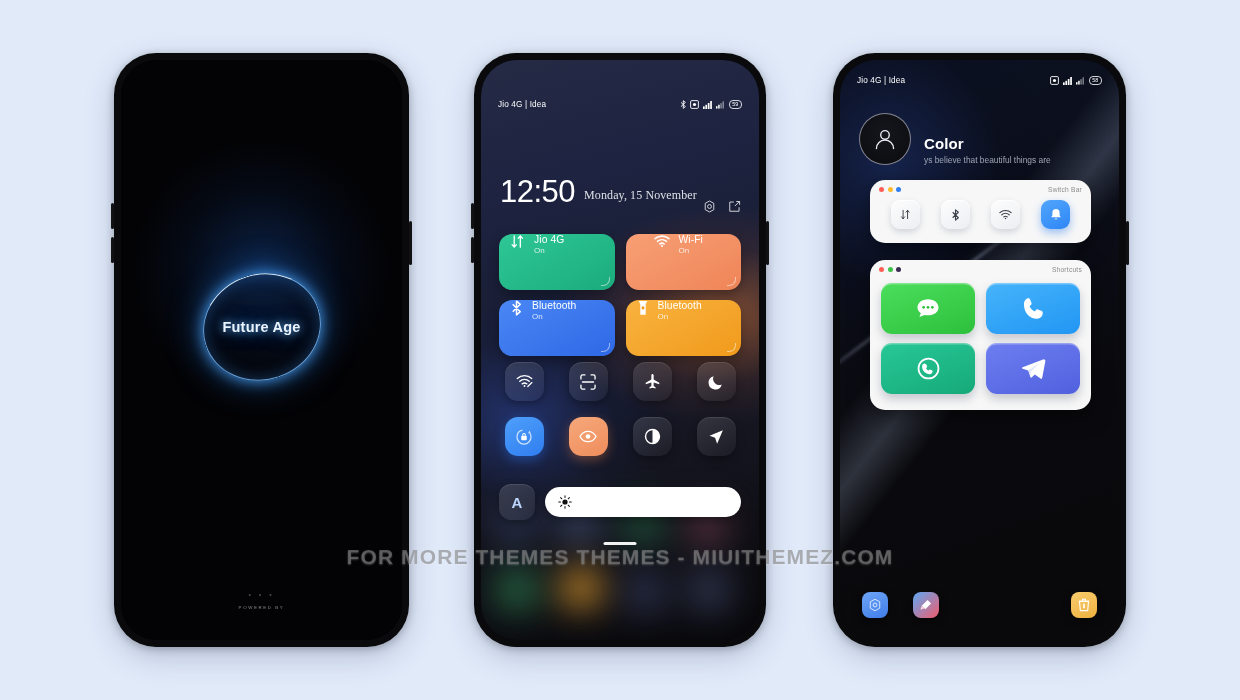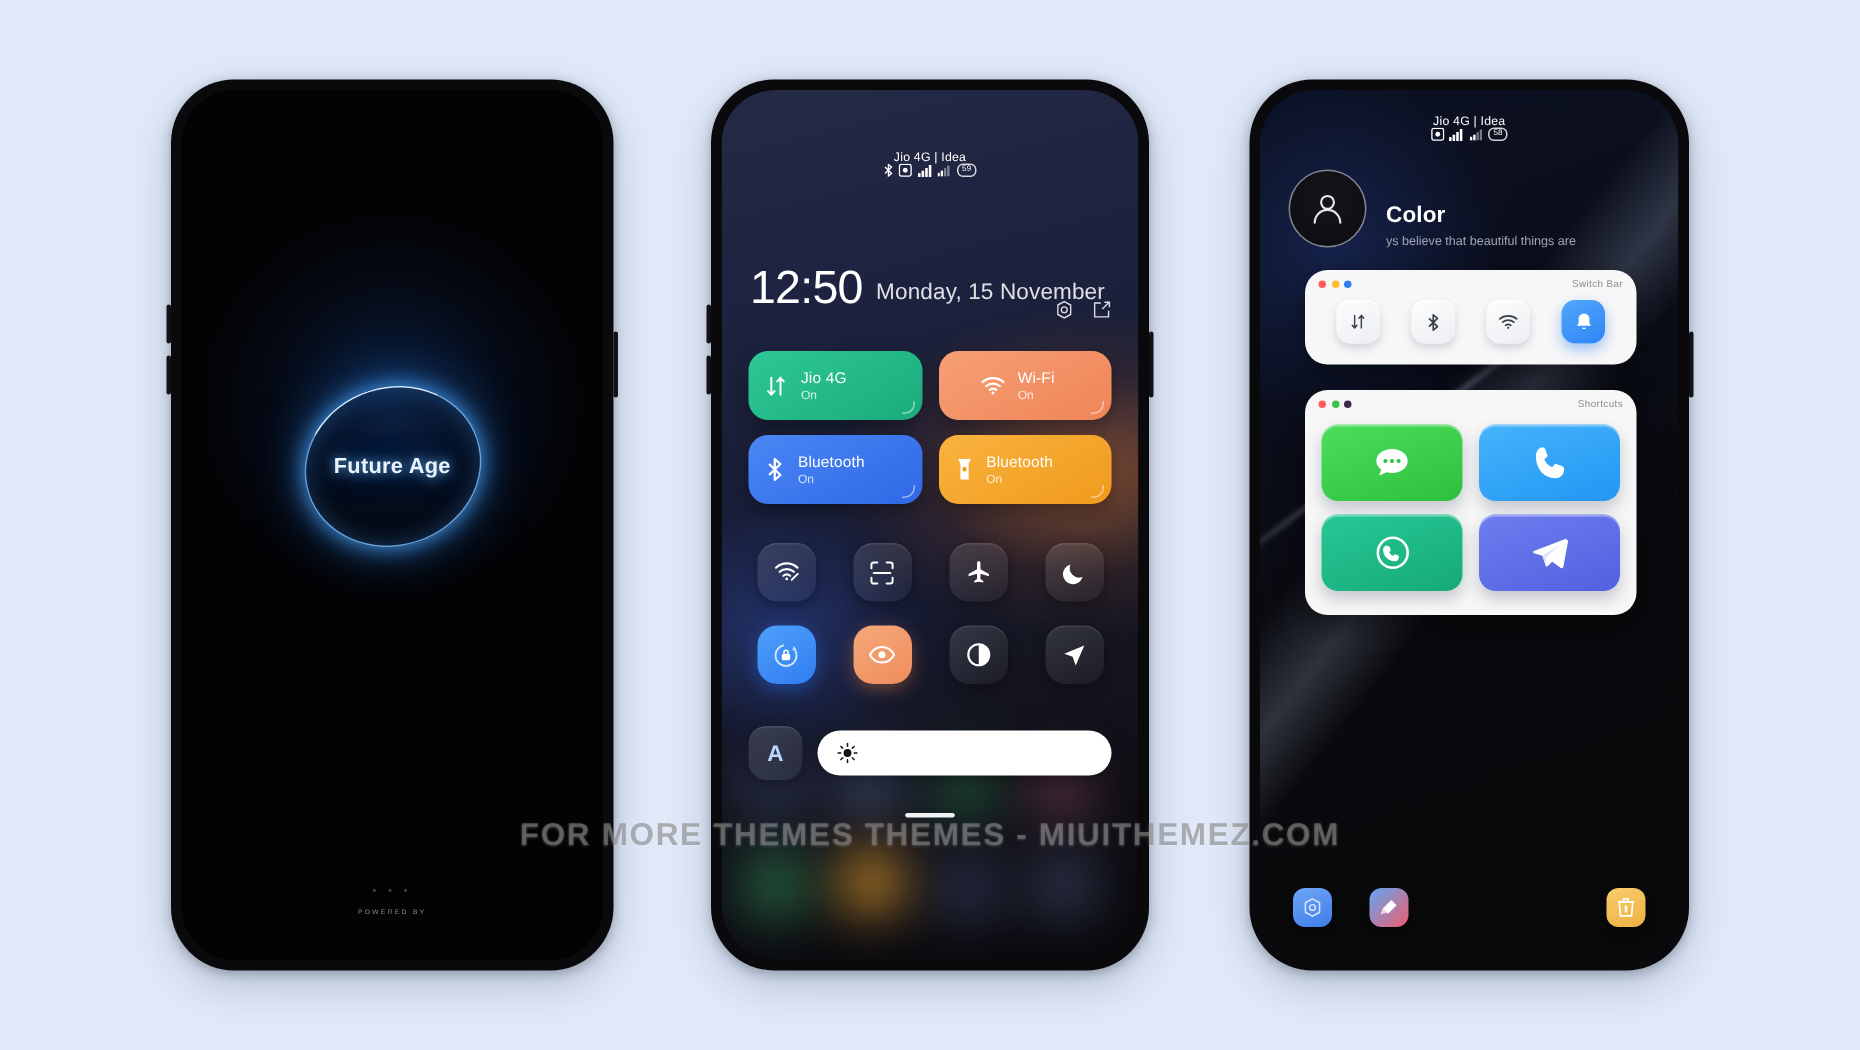--- a/index.html
+++ b/index.html
@@ -29,45 +29,44 @@
   #phone2 { left:474px; top:53px; width:292px; height:594px; }
   #phone3 { left:833px; top:53px; width:293px; height:594px; }
 
   
   .p1bg {
     position:absolute; inset:0;
     background:
       radial-gradient(circle 180px at 50% 36%, rgba(18,58,120,.55) 0%, rgba(8,24,54,.30) 45%, rgba(0,0,0,0) 72%),
       #030305;
   }
-  .ring-wrap { position:absolute; left:50%; top:198px; transform:translateX(-50%); width:119px; height:106px; }
+  .ring-wrap { position:absolute; left:50%; top:214px; transform:translateX(-50%); width:119px; height:106px; }
   .ring {
     position:absolute; inset:0; border-radius:50%;
     border:1.6px solid rgba(120,190,255,.85);
     border-top-color:rgba(210,235,255,1);
     box-shadow:0 0 14px rgba(80,170,255,.85), 0 0 34px rgba(40,130,235,.55),
                inset 0 0 16px rgba(60,150,250,.35);
     transform:rotate(-18deg);
   }
   .ring-label {
     position:absolute; left:50%; top:50%; transform:translate(-50%,-50%);
     color:#eaf4ff; font-size:14.5px; font-weight:bold; letter-spacing:.2px;
     white-space:nowrap; text-shadow:0 0 8px rgba(110,185,255,.95), 0 0 20px rgba(50,140,240,.6);
   }
   .p1-foot { position:absolute; left:0; right:0; bottom:30px; text-align:center; }
   .p1-dots { font-size:7px; color:#4a4a4a; letter-spacing:3px; margin-bottom:7px; }
   .p1-pb { font-size:4.4px; color:#8d8d8d; letter-spacing:1.6px; }
   .p1-android { font-size:16.5px; color:#e8e8e8; letter-spacing:-.3px; margin-top:1px; }
 
   
   .statusbar {
-    position:absolute; left:0; right:0; display:flex; align-items:center;
+    position:absolute; left:0; right:0; display:flex; align-items:flex-start;
     justify-content:space-between; padding:0 17px; font-size:8.2px; color:#fff;
     letter-spacing:.15px;
-    flex-direction:column;
   }
   .sb-right { display:flex; align-items:center; gap:3.5px; }
   .sb-ico { display:block; }
   .batt {
     border:1px solid rgba(255,255,255,.82); border-radius:4px;
     font-size:5.4px; padding:0.5px 2.6px 0.5px 2.6px; line-height:1;
     letter-spacing:.1px;
   }
 
   
@@ -76,27 +75,27 @@
     background:
       radial-gradient(ellipse 230px 150px at 86% 44%, rgba(226,122,52,.52) 0%, rgba(140,70,40,.18) 45%, rgba(0,0,0,0) 72%),
       radial-gradient(ellipse 190px 160px at 14% 62%, rgba(44,70,160,.55) 0%, rgba(22,34,80,.20) 50%, rgba(0,0,0,0) 78%),
       linear-gradient(166deg,#252a45 0%, #1d2340 22%, #191d33 45%, #14151f 68%, #0d0d12 88%, #09090c 100%);
   }
   .p2-blurapps { position:absolute; left:0; right:0; bottom:0; height:150px; filter:blur(17px); opacity:.95; }
   .blob { position:absolute; border-radius:22%; }
 
   .clockrow { position:absolute; left:19px; top:118px; display:flex; align-items:flex-end; gap:9px; }
   .clock { font-size:31px; color:#fff; font-weight:300; line-height:.92; letter-spacing:-.5px; }
-  .cdate { font-size:15px; color:#dfe0e6; padding-bottom:4px; letter-spacing:.1px; }
+  .cdate { font-size:12px; color:#dfe0e6; padding-bottom:4px; letter-spacing:.1px;font-family:Liberation Serif, serif; }
   .cicos { position:absolute; right:18px; top:140px; display:flex; gap:12px; align-items:center; }
 
   .bigtiles { position:absolute; left:18px; right:18px; top:174px; display:grid;
               grid-template-columns:1fr 1fr; gap:10px 11px; }
   .bigtile {
-    height:46px; border-radius:13px; display:flex; align-items:center; gap:9px;
+    height:56px; border-radius:13px; display:flex; gap:9px;
     padding:0 11px; position:relative; overflow:hidden;
     box-shadow:0 5px 12px rgba(0,0,0,.32);
   }
   .bigtile .bt-txt { display:flex; flex-direction:column; gap:1px; }
   .bt-name { font-size:10.3px; color:#fff; font-weight:500; letter-spacing:.1px; }
   .bt-state { font-size:8px; color:rgba(255,255,255,.80); }
   .bt-corner {
     position:absolute; right:5px; bottom:4px; width:9px; height:9px;
     border-right:1.5px solid rgba(255,255,255,.5);
     border-bottom:1.5px solid rgba(255,255,255,.5);

